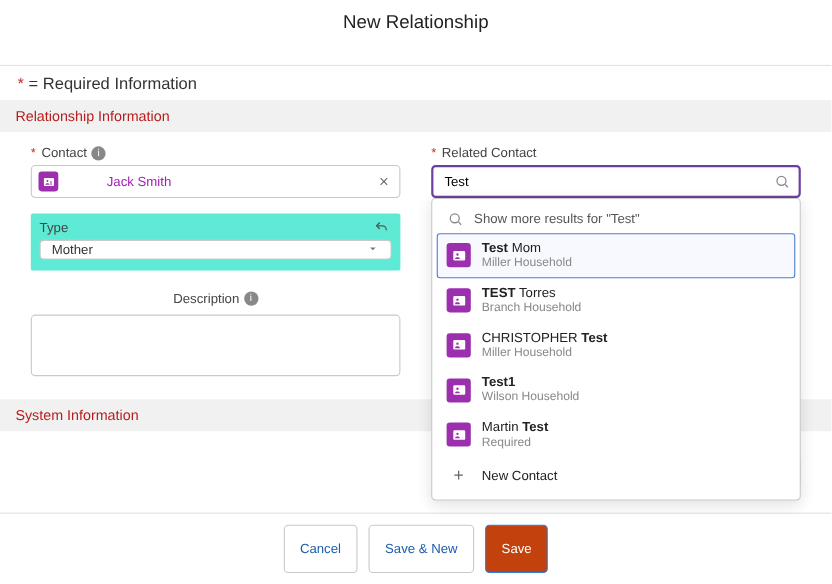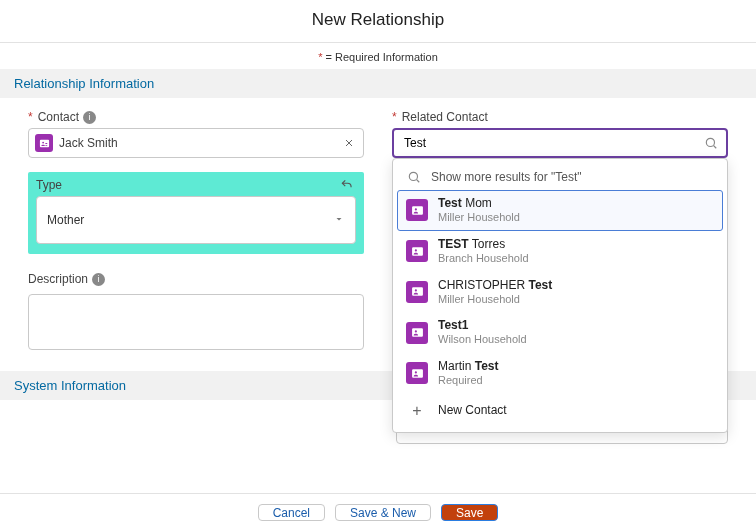--- a/index.html
+++ b/index.html
@@ -1,59 +1,59 @@
 <!DOCTYPE html>
 <html><head>
 <meta charset="utf-8">
 <style>
   * { box-sizing: border-box; font-family: -apple-system, BlinkMacSystemFont, "Segoe UI", Arial, sans-serif; }
   body { margin: 0; padding: 0; width: 756px; height: 531px; background: #fff; font-size: 12px; color: #333; position: relative; }
-  .title { text-align: center; font-size: 17px; color: #222; padding: 10px 0 12px; border-bottom: 1px solid #e2e2e2; }
-  .req-note { text-align: center; font-size: 11px; padding: 8px 16px 6px; color: #333; }
+  .title { text-align: center; font-size: 17px; color: #222; padding: 10px 0 29px; border-bottom: 1px solid #e2e2e2; }
+  .req-note { text-align: left; font-size: 15px; padding: 8px 16px 6px; color: #333; }
   .req-note .red { color: #c23934; }
-  .section-header { background: #f1f1f1; padding: 7px 14px; font-size: 13px; color: #0369a1; }
+  .section-header { background: #f1f1f1; padding: 7px 14px; font-size: 13px; color: #b91c1c; }
   .section-body { padding: 12px 28px 18px; }
   .row { display: flex; gap: 28px; }
   .col { flex: 1; position: relative; }
   .label { font-size: 12px; color: #444; margin-bottom: 4px; display: flex; align-items: center; gap: 4px; }
   .label .red { color: #c23934; margin-right: 1px; }
   .help-ic { width: 13px; height: 13px; border-radius: 50%; background: #888; color: #fff; font-size: 9px; display: inline-flex; align-items: center; justify-content: center; }
   .fld-wrap { position: relative; }
   .pill-input { border: 1px solid #c9c9c9; border-radius: 4px; height: 30px; display: flex; align-items: center; padding: 2px 6px; background: #fff; }
   .pill-input .token-ic { width: 18px; height: 18px; background: #9b2fae; border-radius: 3px; display: inline-flex; align-items: center; justify-content: center; margin-right: 6px; }
   .pill-input .token-ic svg { width: 11px; height: 11px; fill: #fff; }
-  .pill-input .token-txt { flex: 1; color: #404040; }
+  .pill-input .token-txt { flex: 1; color: #a21caf; margin-left: 38px; }
   .pill-input .clear { width: 16px; height: 16px; color: #666; cursor: pointer; display: inline-flex; align-items: center; justify-content: center; }
   .search-input { border: 2px solid #6b3fa0; border-radius: 4px; height: 30px; display: flex; align-items: center; padding: 2px 8px; background: #fff; }
   .search-input input { border: 0; outline: 0; flex: 1; font-size: 12px; background: transparent; }
   .mag { width: 14px; height: 14px; color: #888; }
   .type-group { background: #5eead4; border-radius: 2px; padding: 6px 8px 10px; margin-top: 14px; position: relative; }
   .type-group .undo { position: absolute; right: 8px; top: 6px; width: 16px; height: 16px; color: #555; cursor: pointer; }
-  .select { background: #fff; border: 1px solid #c9c9c9; border-radius: 4px; height: 48px; display: flex; align-items: center; justify-content: space-between; padding: 0 10px; margin-top: 4px; cursor: pointer; }
+  .select { background: #fff; border: 1px solid #c9c9c9; border-radius: 4px; height: 18px; display: flex; align-items: center; justify-content: space-between; padding: 0 10px; margin-top: 4px; cursor: pointer; }
   .select .chev { color: #777; }
-  .desc-label { margin-top: 18px; }
+  .desc-label { margin-top: 18px; justify-content: center; }
   .textarea { width: 100%; height: 56px; border: 1px solid #c9c9c9; border-radius: 4px; resize: none; padding: 6px; font-size: 12px; margin-top: 4px; }
   .sys-body { height: 30px; }
   
   .dropdown { position: absolute; top: 30px; left: 0; right: 0; background: #fff; border: 1px solid #c9c9c9; border-radius: 4px; box-shadow: 0 4px 14px rgba(0,0,0,0.12); z-index: 50; padding: 4px; }
   .dd-item { display: flex; align-items: center; gap: 10px; padding: 5px 8px; border-radius: 3px; cursor: pointer; border: 1px solid transparent; }
   .dd-item.highlight { border: 1px solid #4a7dd6; background: #f7f9fe; }
   .dd-item .ic { width: 22px; height: 22px; border-radius: 3px; display: inline-flex; align-items: center; justify-content: center; flex-shrink: 0; }
   .dd-item .ic.purple { background: #9b2fae; }
   .dd-item .ic.purple svg { fill: #fff; width: 13px; height: 13px; }
   .dd-item .ic.plus { color: #666; font-size: 16px; font-weight: 400; }
   .dd-item .txt { display: flex; flex-direction: column; line-height: 1.25; }
   .dd-item .name { color: #222; font-size: 12px; }
   .dd-item .name b { font-weight: 700; }
   .dd-item .sub { color: #888; font-size: 11px; }
   .dd-more { display: flex; align-items: center; gap: 10px; padding: 7px 10px 6px; color: #555; }
   .dd-more .mag { width: 14px; height: 14px; }
   .ghost-box { position: absolute; border: 1px solid #c9c9c9; border-radius: 4px; width: 332px; height: 30px; right: 28px; top: 414px; }
   .footer { position: absolute; bottom: 0; left: 0; right: 0; border-top: 1px solid #e2e2e2; padding: 10px 0; display: flex; justify-content: center; gap: 10px; background: #fff; }
-  .btn { height: 17px; padding: 0 14px; border-radius: 4px; border: 1px solid #c9c9c9; background: #fff; color: #1b5dab; font-size: 12px; cursor: pointer; }
+  .btn { height: 44px; padding: 0 14px; border-radius: 4px; border: 1px solid #c9c9c9; background: #fff; color: #1b5dab; font-size: 12px; cursor: pointer; }
   .btn.primary { background: #c2410c; border-color: #2a7de1; color: #fff; }
 </style>
 </head>
 <body>
 
 <div class="title">New Relationship</div>
 
 <div class="req-note">
   <span class="red">*</span><span> = Required Information</span>
 </div>

